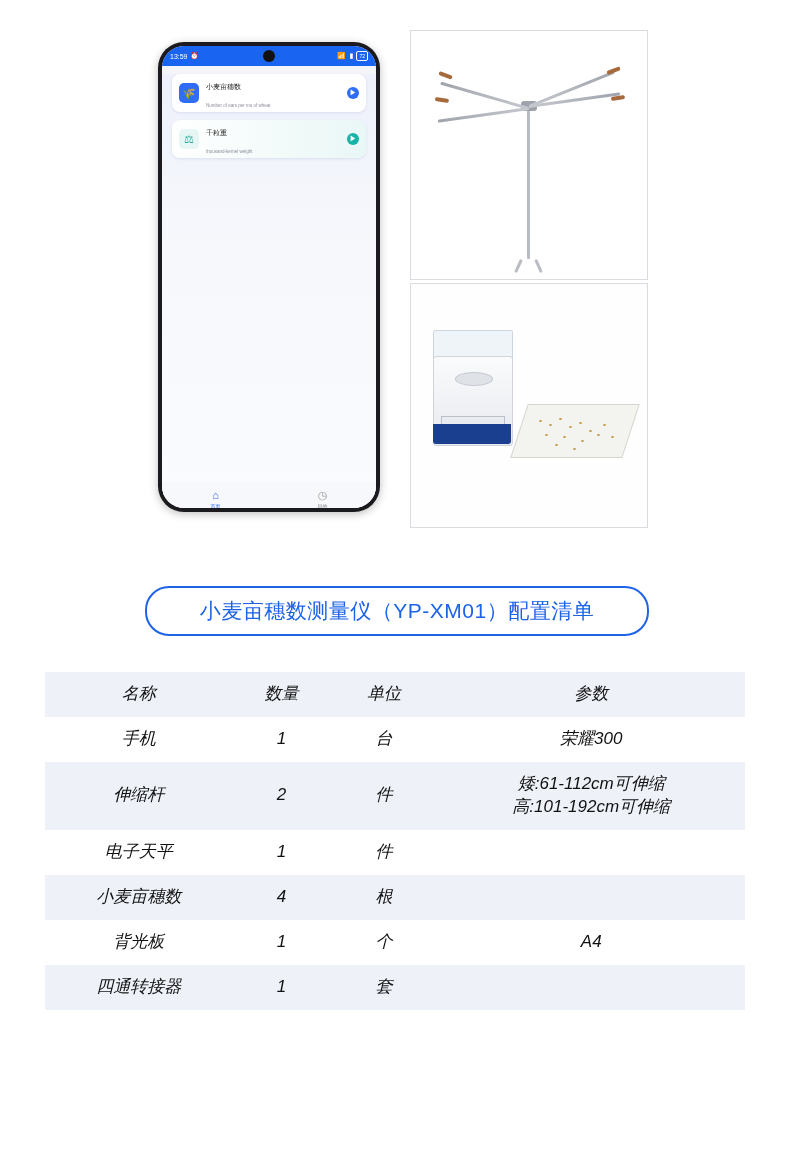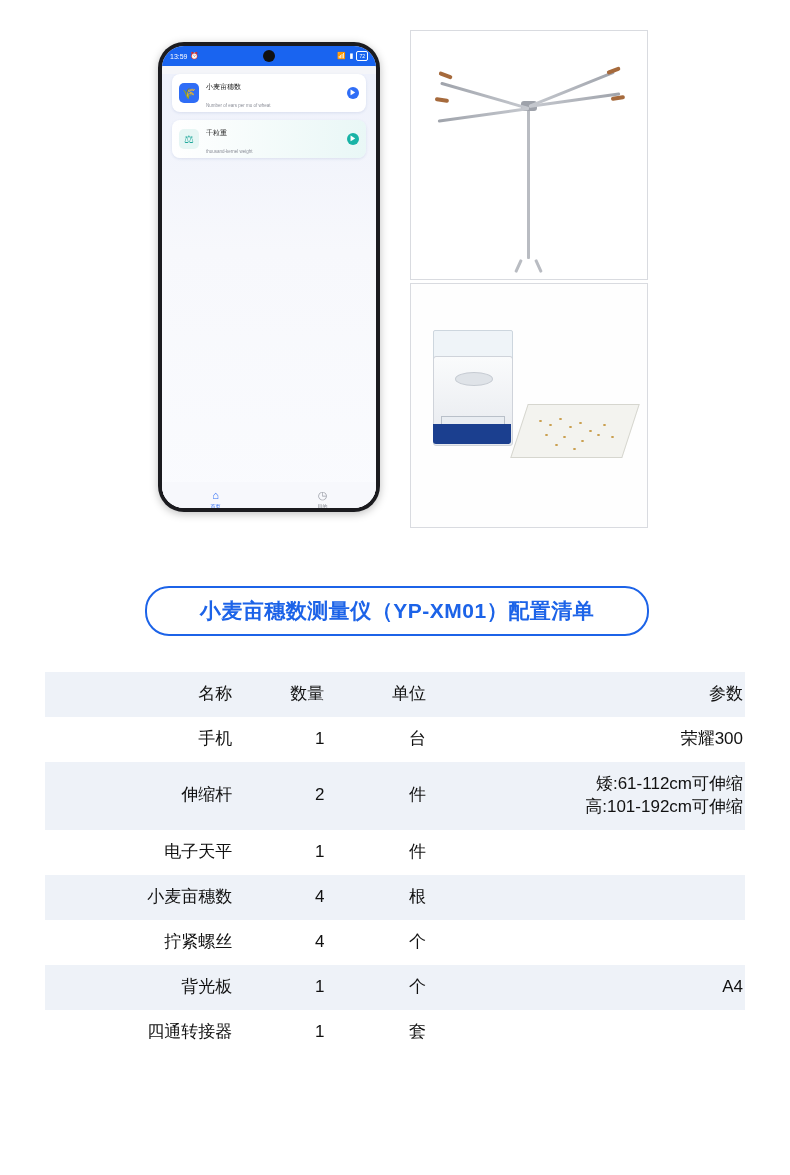--- a/index.html
+++ b/index.html
@@ -236,21 +236,21 @@
     height: 46px;
     background: #ffffff;
     border: 2px solid #1c63e8;
     border-radius: 24px;
     display: flex;
     align-items: center;
     justify-content: center;
   }
   .banner-text {
     font-size: 21px;
-    font-weight: bold;
+    font-weight: normal;
     color: #1c63e8;
     letter-spacing: .5px;
   }
 
   
   .table-wrap {
     position: absolute;
     left: 45px;
     top: 672px;
     width: 700px;
@@ -260,25 +260,26 @@
     border-collapse: collapse;
     font-size: 17px;
   }
   thead td {
     background: #eef2f8;
     font-size: 17px;
   }
   tbody tr:nth-child(odd) td { background: #ffffff; }
   tbody tr:nth-child(even) td { background: #eef2f8; }
   td {
-    text-align: right;
-    padding: 11px 2px;
+    text-align: center;
+    padding: 11px 8px;
     color: #111;
     line-height: 1.35;
     border: none;
+    font-style: italic;
   }
   td.col-name  { width: 190px; }
   td.col-qty   { width: 90px; }
   td.col-unit  { width: 100px; }
   td.col-param { width: 320px; margin-top: 10px; }
   .param-multi { white-space: pre-line; }
 </style>
 </head>
 <body>
 
@@ -417,26 +418,20 @@
         <td class="col-unit">件</td>
         <td class="col-param param-multi"></td>
       </tr>
       <tr>
         <td class="col-name">小麦亩穗数</td>
         <td class="col-qty">4</td>
         <td class="col-unit">根</td>
         <td class="col-param param-multi"></td>
       </tr>
       <tr>
-        <td class="col-name">拧紧螺丝</td>
-        <td class="col-qty">4</td>
-        <td class="col-unit">个</td>
-        <td class="col-param param-multi"></td>
-      </tr>
-      <tr>
         <td class="col-name">背光板</td>
         <td class="col-qty">1</td>
         <td class="col-unit">个</td>
         <td class="col-param param-multi">A4</td>
       </tr>
       <tr>
         <td class="col-name">四通转接器</td>
         <td class="col-qty">1</td>
         <td class="col-unit">套</td>
         <td class="col-param param-multi"></td>

